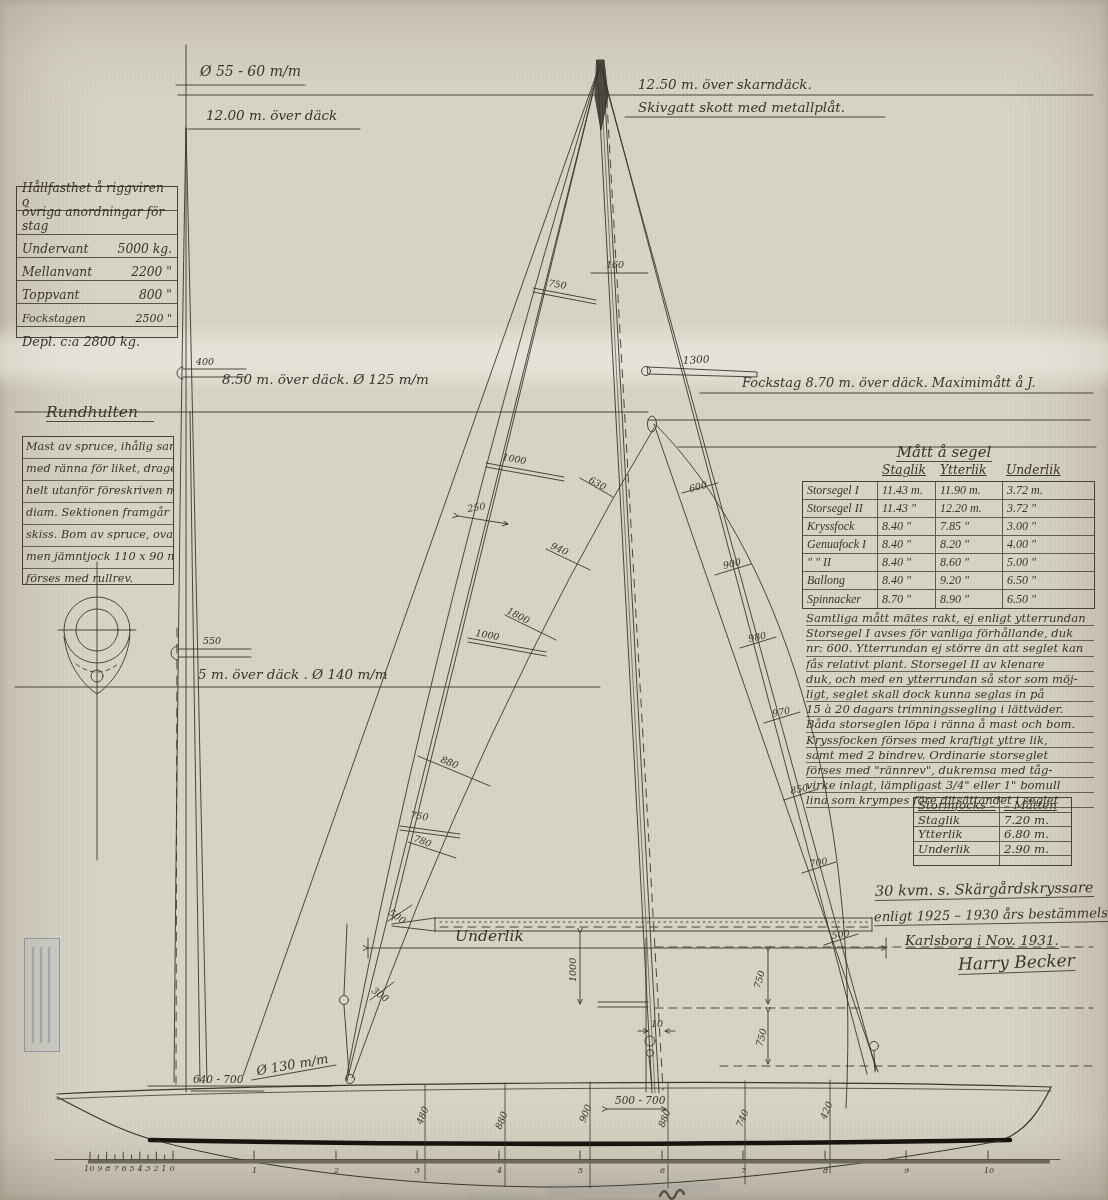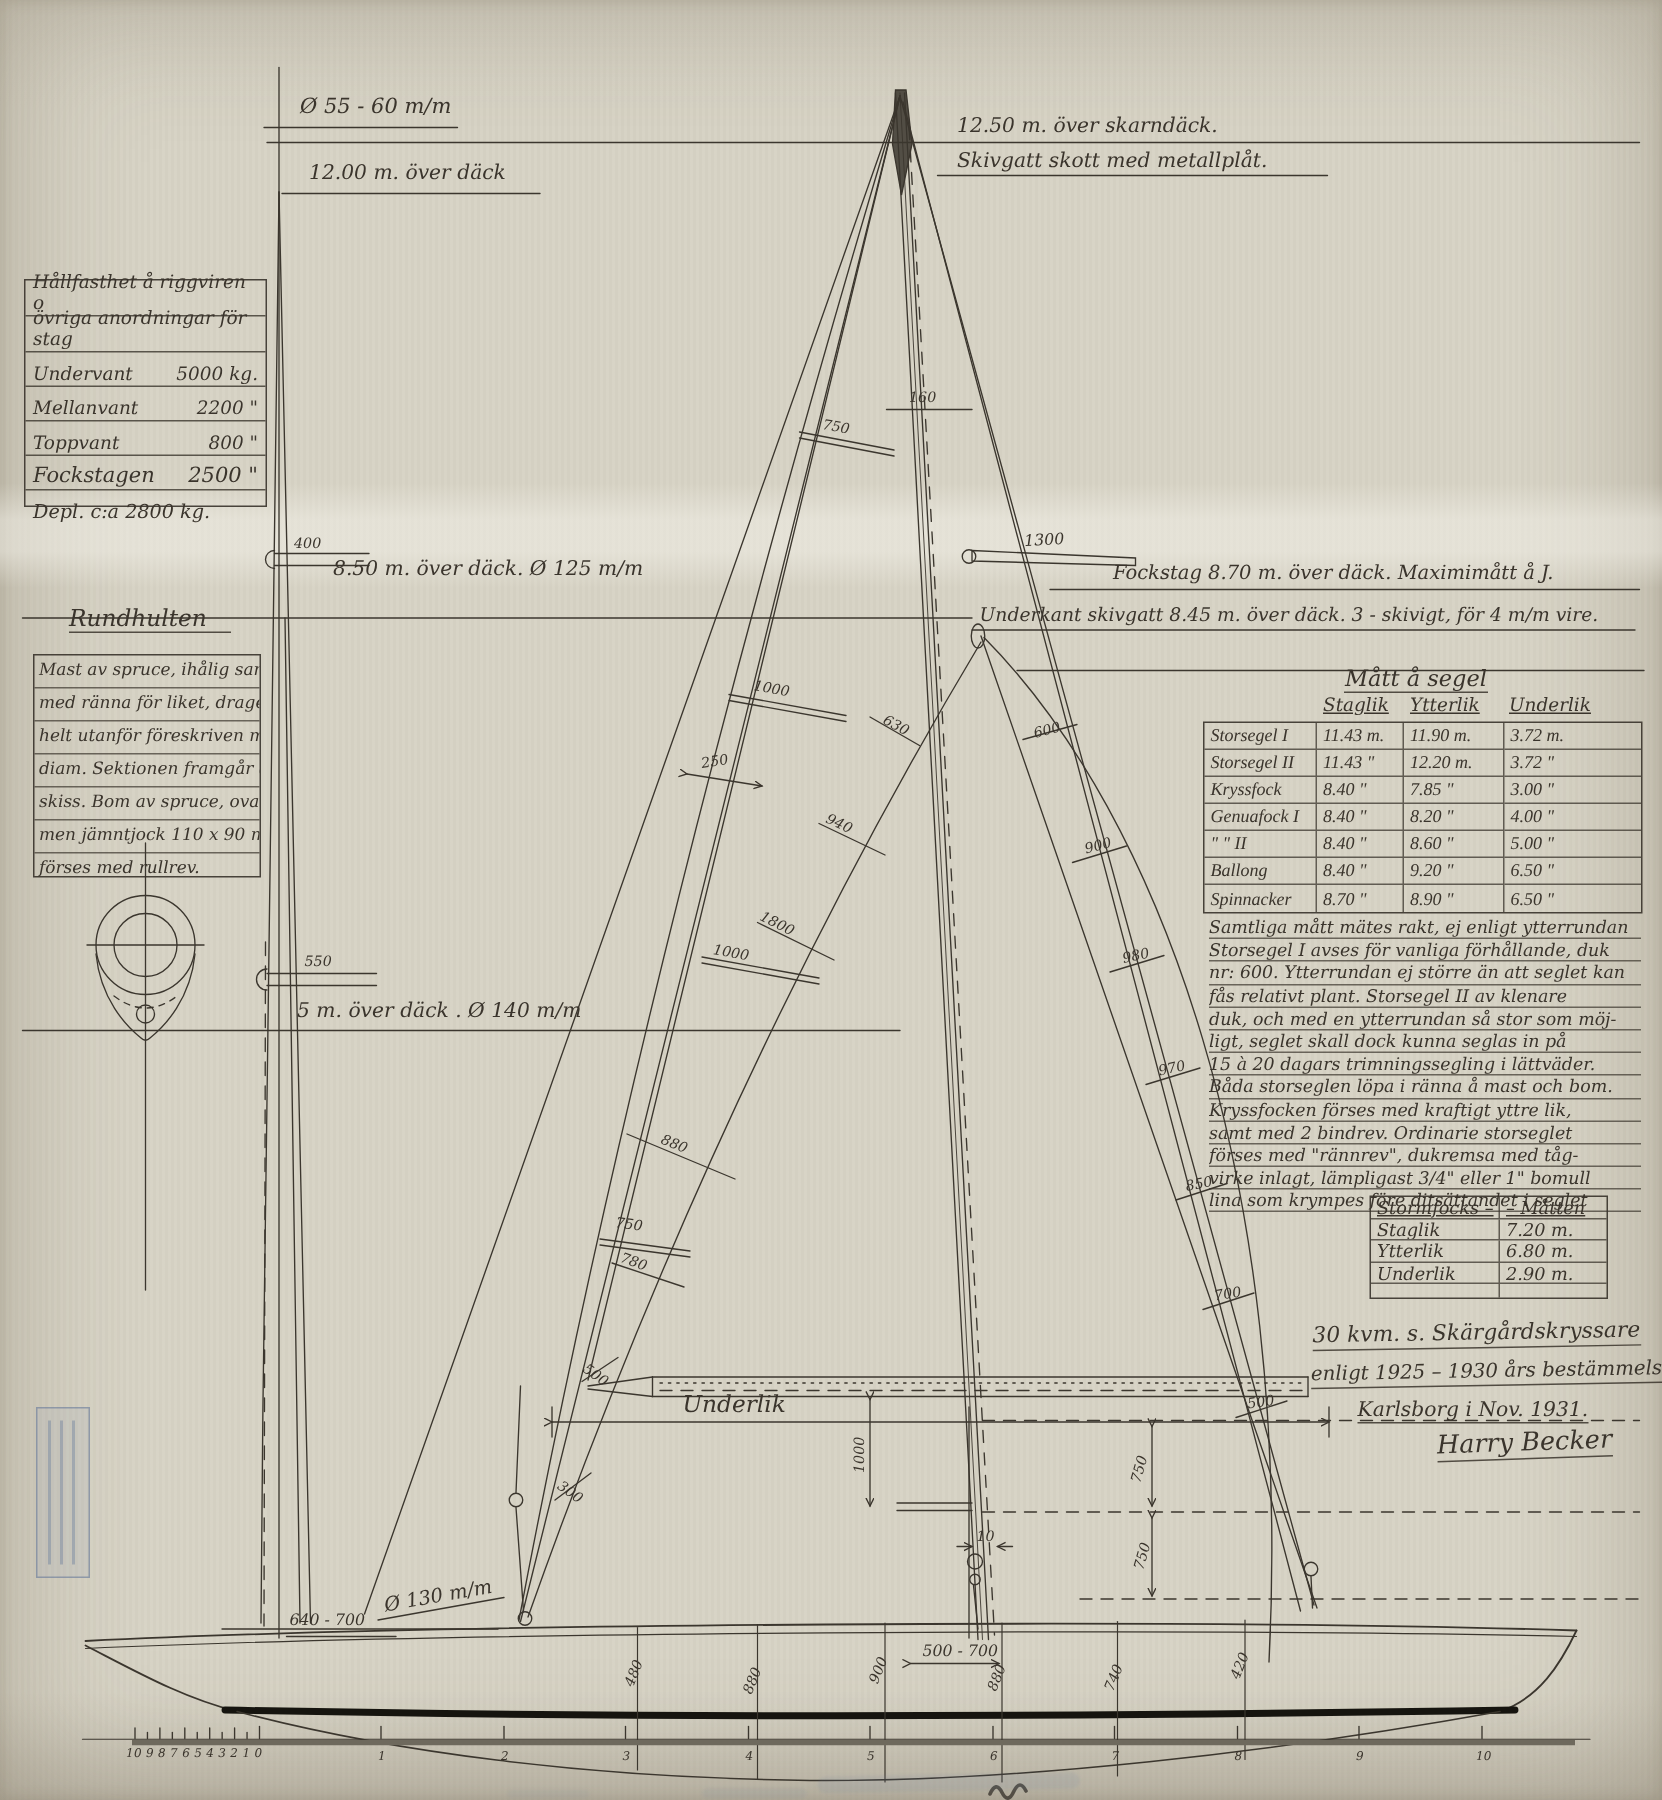--- a/index.html
+++ b/index.html
@@ -278,21 +278,20 @@
       <text x="904" y="1173">9</text>
       <text x="984" y="1173">10</text>
     </g>
   </svg>
 
   <div class="hw" style="left:200px;top:64px;font-size:14px;">Ø 55 - 60 m/m</div>
   <div class="hw" style="left:206px;top:108px;font-size:13.5px;">12.00 m. över däck</div>
   <div class="hw" style="left:638px;top:77px;font-size:13.5px;">12.50 m.  över  skarndäck.</div>
   <div class="hw" style="left:638px;top:100px;font-size:13.5px;">Skivgatt skott med metallplåt.</div>
   <div class="hw" style="left:742px;top:376px;font-size:13px;">Fockstag  8.70 m.  över däck.    Maximimått å  J.</div>
-  <div class="hw" style="left:653px;top:403px;font-size:12.5px;">Underkant skivgatt 8.45 m.  över däck.   3 - skivigt, för 4 m/m vire.</div>
   <div class="hw" style="left:222px;top:372px;font-size:13.5px;">8.50  m. över däck.     Ø   125 m/m</div>
   <div class="hw" style="left:198px;top:667px;font-size:13.5px;">5 m. över däck .    Ø   140 m/m</div>
   <div class="hw" style="left:256px;top:1058px;font-size:13px;transform:rotate(-10deg);">Ø 130 m/m</div>
   <div class="hw" style="left:455px;top:928px;font-size:15.5px;">Underlik</div>
 
   <div class="box" style="left:16px;top:186px;width:160px;height:150px;">
     <div class="t2row" style="height:22px;font-size:12.3px;">
       <span>Hållfasthet å riggviren o</span>
     </div>
     <div class="t2row" style="height:22px;font-size:12.3px;">
@@ -303,21 +302,21 @@
       <span>5000 kg.</span>
     </div>
     <div class="t2row" style="height:21px;font-size:12.3px;">
       <span>Mellanvant</span>
       <span>2200 "</span>
     </div>
     <div class="t2row" style="height:21px;font-size:12.3px;gap:31px;">
       <span>Toppvant</span>
       <span>800 "</span>
     </div>
-    <div class="t2row" style="height:21px;font-size:14px;font-style:italic;">
+    <div class="t2row" style="height:21px;font-size:11px;font-style:italic;">
       <span>Fockstagen</span>
       <span>2500 "</span>
     </div>
     <div class="t2row" style="height:22px;font-size:12.8px;border-bottom:none;">
       <span>Depl.  c:a  2800 kg.</span>
     </div>
   </div>
 
   <div class="hw ul" style="left:46px;top:404px;font-size:15.5px;width:108px;">Rundhulten</div>
   <div class="box" style="left:22px;top:436px;width:150px;height:147px;">

